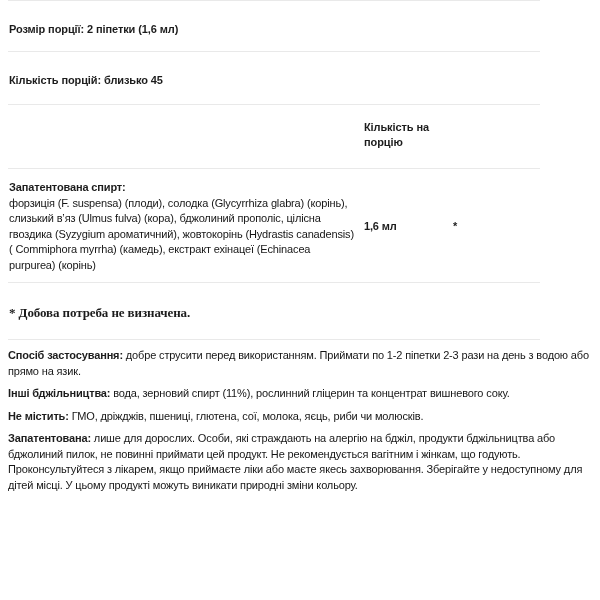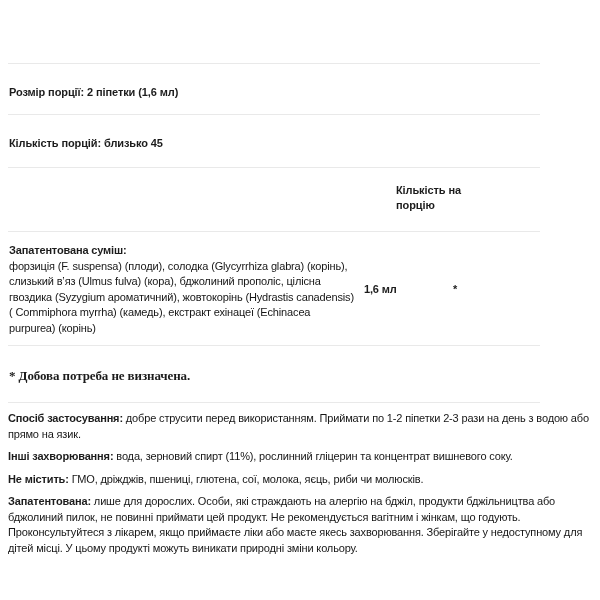--- a/index.html
+++ b/index.html
@@ -6,36 +6,35 @@
   html, body {
     width: 600px; height: 600px;
     background: #ffffff;
     font-family: "Liberation Sans", "DejaVu Sans", sans-serif;
     color: #1c1c1c;
     overflow: hidden;
   }
   .sheet { width: 600px; height: 600px; padding: 0 8px; }
 
   
-  .facts { width: 532px; padding-top: 63px; }
+  .facts { width: 532px; }
   .divider { height: 1px; background: #e9e9e9; width: 532px; }
 
   .kv-row { font-size: 11px; line-height: 14px; letter-spacing: -0.1px; }
   .kv-row.r1 { padding: 21px 0 15px 1px; }
   .kv-row.r2 { padding: 21px 0 17px 1px; }
   .lbl { font-weight: 700; }
   .val { font-weight: 700; }
 
   .cols-row {
     display: grid;
     grid-template-columns: 355px 89px 1fr;
     padding: 15px 0 18px 1px;
     font-size: 11px; line-height: 15px; font-weight: 700;
     letter-spacing: -0.1px;
-    gap: 32px;
   }
   .col-head { padding-right: 10px; }
 
   .blend-row {
     display: grid;
     grid-template-columns: 355px 89px 1fr;
     padding: 11px 0 9px 1px;
     font-size: 11px; line-height: 15.5px;
     letter-spacing: -0.15px;
   }
@@ -76,41 +75,41 @@
 
     <div class="cols-row">
       <div></div>
       <div class="col-head">Кількість на порцію</div>
     </div>
 
     <div class="divider"></div>
 
     <div class="blend-row">
       <div class="blend-name">
-        <div class="blend-title">Запатентована суміш:</div>
+        <div class="blend-title">Запатентована спирт:</div>
         <div class="blend-body">форзиція (F. suspensa) (плоди), солодка (Glycyrrhiza glabra) (корінь), слизький в’яз (Ulmus fulva) (кора), бджолиний прополіс, цілісна гвоздика (Syzygium ароматичний), жовтокорінь (Hydrastis canadensis) ( Commiphora myrrha) (камедь), екстракт ехінацеї (Echinacea purpurea) (корінь)</div>
       </div>
       <div class="amount-cell">1,6 мл</div>
       <div class="dv-cell">*</div>
     </div>
 
     <div class="divider"></div>
 
     <div class="footnote">* Добова потреба не визначена.</div>
 
     <div class="divider"></div>
   </div>
 
   <div class="paras">
     <div class="para">
       <span class="p-label">Спосіб застосування:</span>
       <span class="p-text">добре струсити перед використанням. Приймати по 1-2 піпетки 2-3 рази на день з водою або прямо на язик.</span>
     </div>
     <div class="para">
-      <span class="p-label">Інші захворювання:</span>
+      <span class="p-label">Інші бджільництва:</span>
       <span class="p-text">вода, зерновий спирт (11%), рослинний гліцерин та концентрат вишневого соку.</span>
     </div>
     <div class="para">
       <span class="p-label">Не містить:</span>
       <span class="p-text">ГМО, дріжджів, пшениці, глютена, сої, молока, яєць, риби чи молюсків.</span>
     </div>
     <div class="para">
       <span class="p-label">Запатентована:</span>
       <span class="p-text">лише для дорослих. Особи, які страждають на алергію на бджіл, продукти бджільництва або бджолиний пилок, не повинні приймати цей продукт. Не рекомендується вагітним і жінкам, що годують. Проконсультуйтеся з лікарем, якщо приймаєте ліки або маєте якесь захворювання. Зберігайте у недоступному для дітей місці. У цьому продукті можуть виникати природні зміни кольору.</span>
     </div>

